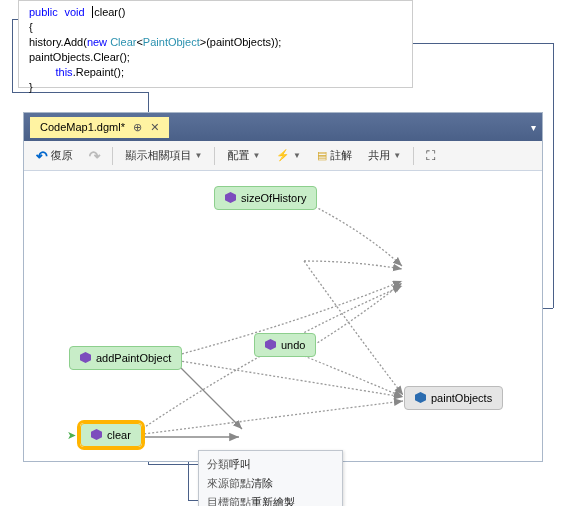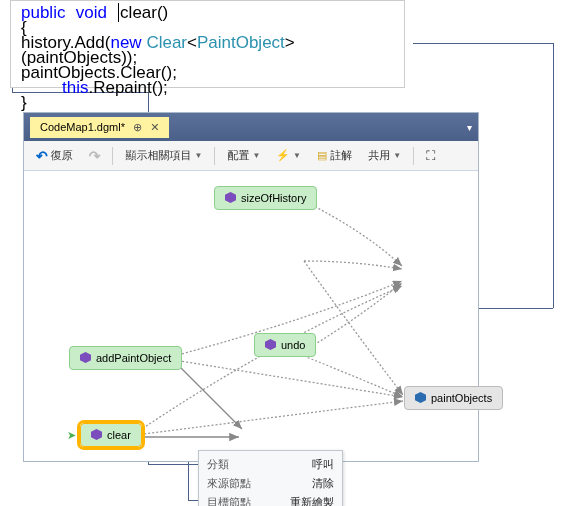--- a/index.html
+++ b/index.html
@@ -1,41 +1,41 @@
 <!DOCTYPE html>
 <html><head>
 <meta charset="utf-8">
 <style>
 *{box-sizing:border-box;margin:0;padding:0;font-family:Consolas,'Segoe UI',sans-serif}
 body{width:567px;height:506px;background:#fff;position:relative;overflow:hidden}
-.code-panel{border:1px solid #ccc;width:395px;height:88px;padding:4px 10px;font-size:17px;line-height:14px;font-family:Consolas,monospace;position:relative;background:#fff;margin-left:10px}
+.code-panel{border:1px solid #ccc;width:395px;height:88px;padding:4px 10px;font-size:11px;line-height:14px;font-family:Consolas,monospace;position:relative;background:#fff;margin-left:18px}
 .kw{color:#0000ff}.type{color:#2b91af}.th{color:#0000ff}
 .cursor{border-left:1px solid #000;margin:0 1px}
-.map-pane{position:absolute;left:23px;top:112px;width:456px;height:350px;border:1px solid #a9b7c9;background:#fef9c3}
+.map-pane{position:absolute;left:23px;top:112px;width:520px;height:350px;border:1px solid #a9b7c9;background:#fef9c3}
 .tab-strip{height:28px;background:linear-gradient(#5b7199,#4a6088);display:flex;align-items:center;padding:0 6px;position:relative}
 .tab{background:#fff3a2;color:#000;padding:4px 10px;font-size:11px;display:flex;align-items:center;gap:8px}
 .tab .pin,.tab .close{color:#555;cursor:pointer}
 .win-drop{position:absolute;right:6px;color:#fff;font-size:10px}
 .toolbar{height:30px;border-bottom:1px solid #ccd5e2;display:flex;align-items:center;padding:0 6px;gap:4px;font-size:11px;color:#333;background:#f5f5f5}
 .tb-btn{padding:3px 6px;display:flex;align-items:center;gap:3px;border-radius:2px;cursor:pointer}
 .tb-sep{width:1px;height:18px;background:#ccc;margin:0 2px}
 .undo-ic{color:#0066cc;font-size:14px;font-weight:bold}
 .redo-ic{color:#bbb;font-size:14px;font-weight:bold}
 .drop{font-size:8px;color:#666}
 .canvas{position:absolute;top:58px;left:0;right:0;bottom:0;background:#fff}
 .node{position:absolute;border:1px solid;border-radius:4px;padding:5px 10px;font-size:11px;display:flex;gap:5px;white-space:nowrap}
 .node.green{background:#c8edc8;border-color:#8dcf8d}
 .node.grey{background:#e5e5e5;border-color:#bbb}
 .node.sel{outline:3px solid #ffb400;outline-offset:0;border-color:#ffb400}
 .cube{width:11px;height:11px;display:inline-block}
 .cube.purple svg{fill:#7c4dbd}
 .cube.blue svg{fill:#2b6cb0}
 .arrow-in{position:absolute;left:-14px;color:#4caf50;font-size:11px}
 .tooltip{position:absolute;left:198px;top:450px;width:145px;border:1px solid #c0c6ce;background:#f7f8fa;font-size:11px;padding:4px 8px;box-shadow:1px 1px 3px rgba(0,0,0,.15)}
-.tooltip .row{display:flex;justify-content:space-between;padding:2px 0;color:#555}
+.tooltip .row{display:flex;padding:2px 0;color:#555}
 .tooltip .row span:last-child{color:#222}
 svg.edges{position:absolute;top:0;left:0;width:100%;height:100%;pointer-events:none}
 .ln{position:absolute;background:#4a6088}
 .ln.h{height:1px}.ln.v{width:1px}
 </style>
 </head>
 <body>
 
 <div class="ln h" style="left:413px;top:43px;width:140px"></div>
 <div class="ln v" style="left:553px;top:43px;height:265px"></div>

